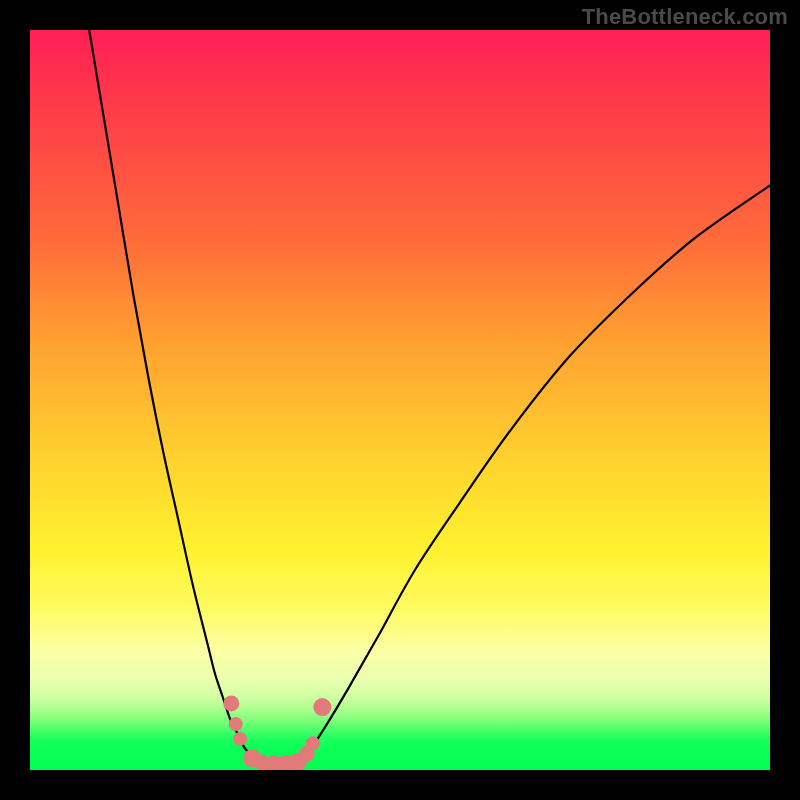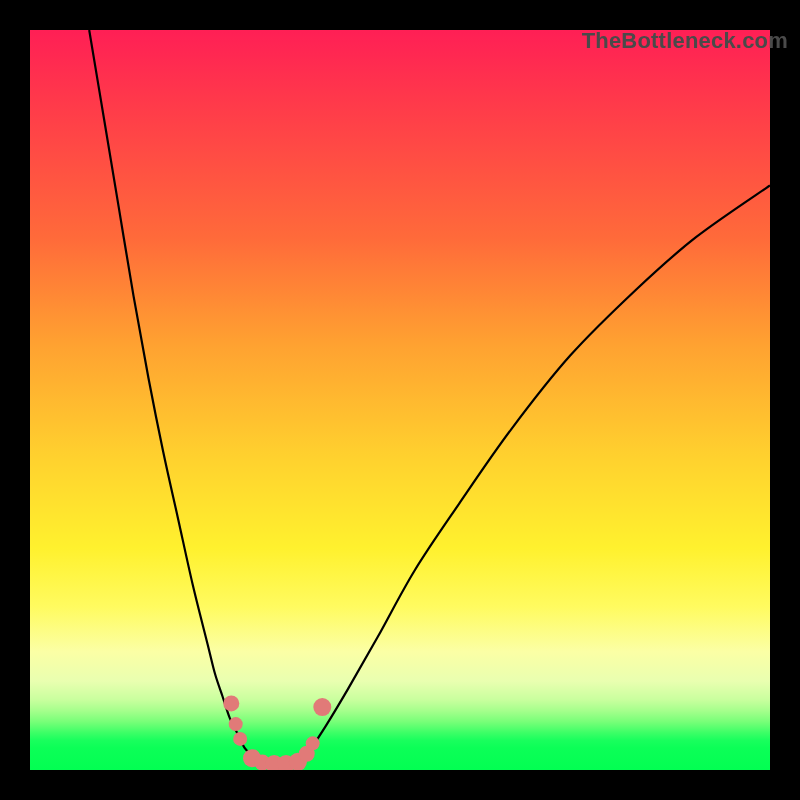--- a/index.html
+++ b/index.html
@@ -19,21 +19,20 @@
   }
   .watermark {
     position: absolute;
     top: 4px;
     right: 12px;
     color: #4a4a4a;
     font-size: 22px;
     font-weight: 600;
     letter-spacing: 0.2px;
     z-index: 10;
-    margin-top: 24px;
   }
   .plot {
     position: absolute;
     left: 30px;
     top: 30px;
     width: 740px;
     height: 740px;
     overflow: hidden;
   }
   .gradient {

